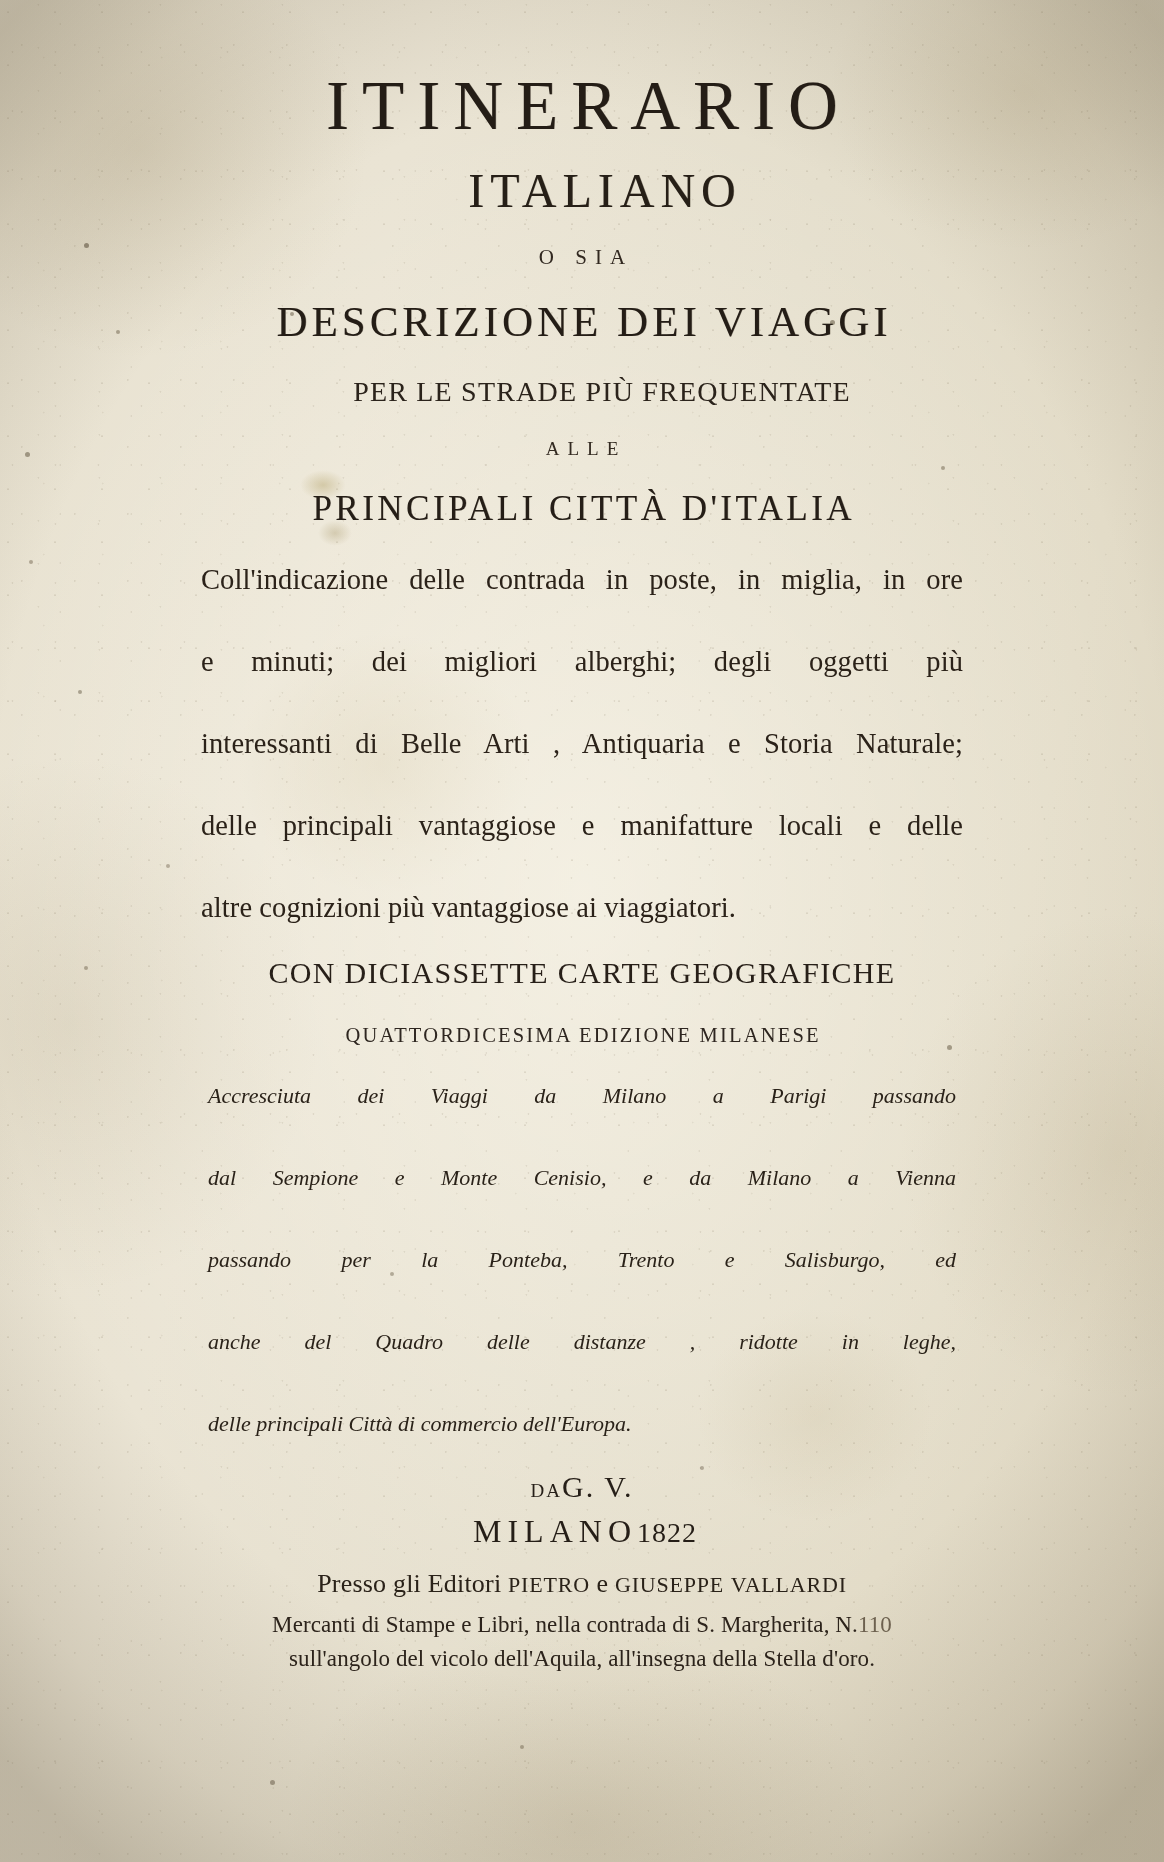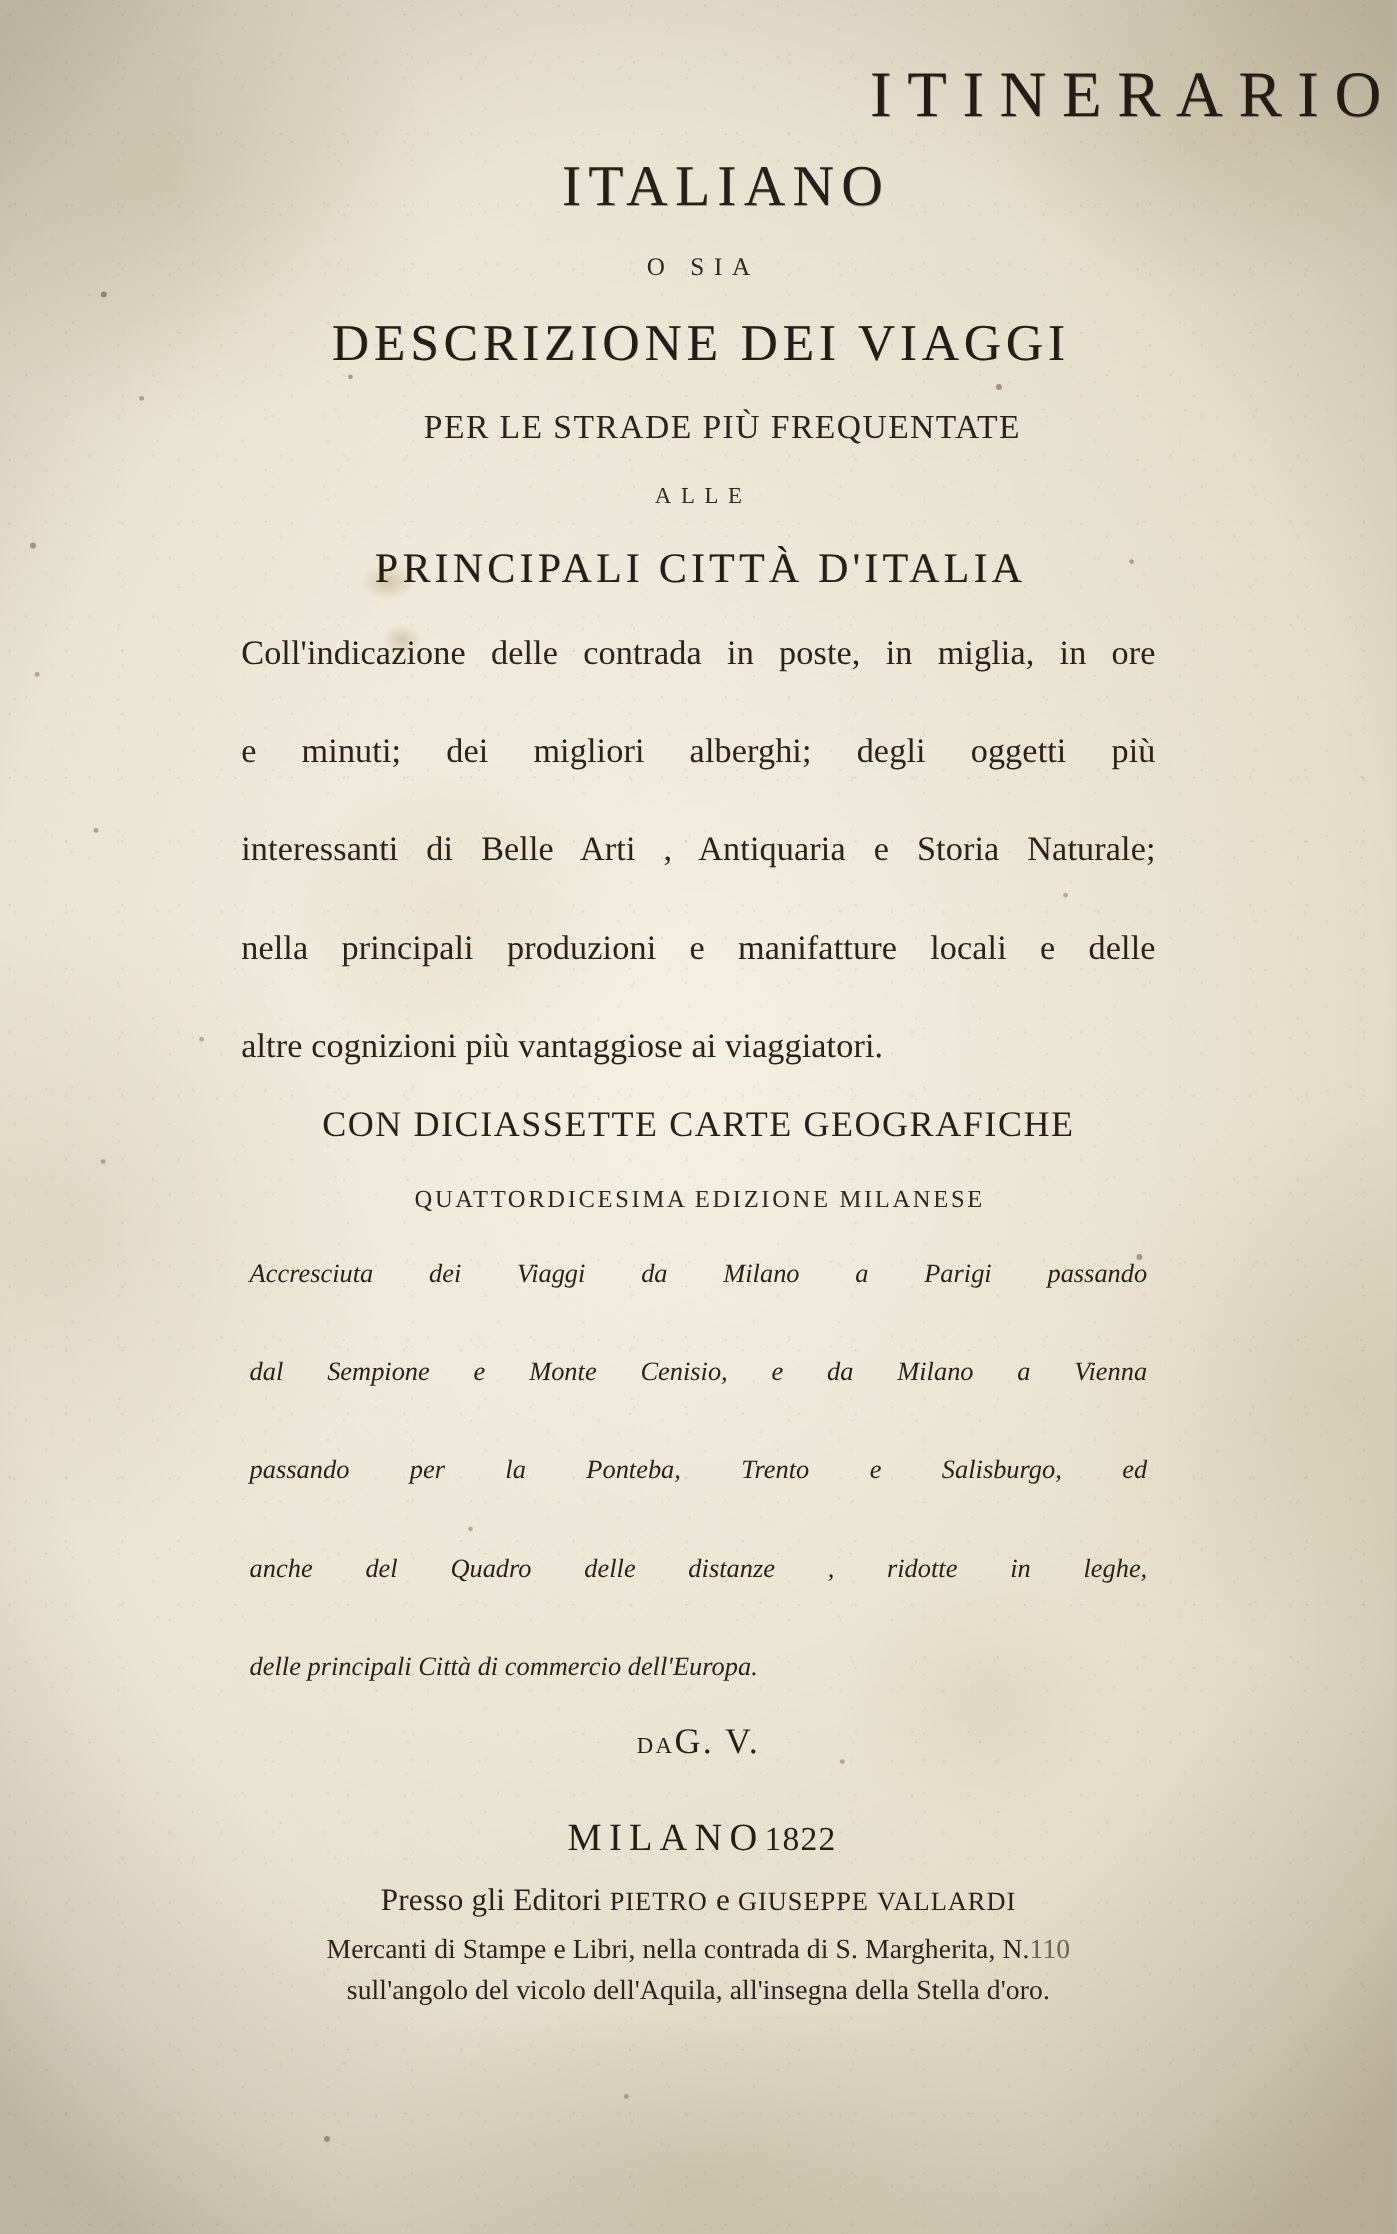--- a/index.html
+++ b/index.html
@@ -66,29 +66,28 @@
     right: 0;
     top: 0;
     z-index: 3;
     text-align: center;
     color: #2a2219;
   }
   .ln { margin: 0; }
 
   
   .t-itinerario {
-    font-size: 54px;
+    font-size: 69px;
     letter-spacing: 13px;
     text-indent: 13px;
     line-height: 1;
-    margin-top: 52px;
+    margin-top: 72px;
     font-weight: 400;
     color: #241d16;
     text-shadow: 0.5px 0.4px 0 rgba(60,50,38,0.42);
-    text-align: right;
   }
   .t-italiano {
     font-size: 48px;
     letter-spacing: 6px;
     text-indent: 6px;
     line-height: 1;
     margin-top: 26px;
     color: #261f17;
     text-shadow: 0.5px 0.4px 0 rgba(60,50,38,0.40);
     padding-left: 40px;
@@ -280,21 +279,21 @@
     <div class="ln t-osia">O SIA</div>
     <div class="ln t-descrizione">DESCRIZIONE DEI VIAGGI</div>
     <div class="ln t-perle">PER LE STRADE PIÙ FREQUENTATE</div>
     <div class="ln t-alle">ALLE</div>
     <div class="ln t-principali">PRINCIPALI CITTÀ D'ITALIA</div>
 
     <div class="para-roman">
       <span class="pline">Coll'indicazione delle contrada in poste, in miglia, in ore</span>
       <span class="pline">e minuti; dei migliori alberghi; degli oggetti più</span>
       <span class="pline">interessanti di Belle Arti , Antiquaria e Storia Naturale;</span>
-      <span class="pline">nella principali produzioni e manifatture locali e delle</span>
+      <span class="pline">delle principali vantaggiose e manifatture locali e delle</span>
       <span class="pline last">altre cognizioni più vantaggiose ai viaggiatori.</span>
     </div>
 
     <div class="ln t-carte">CON DICIASSETTE CARTE GEOGRAFICHE</div>
     <div class="ln t-edizione">QUATTORDICESIMA EDIZIONE MILANESE</div>
 
     <div class="para-italic">
       <span class="pline">Accresciuta dei Viaggi da Milano a Parigi passando</span>
       <span class="pline">dal Sempione e Monte Cenisio, e da Milano a Vienna</span>
       <span class="pline">passando per la Ponteba, Trento e Salisburgo, ed</span>

